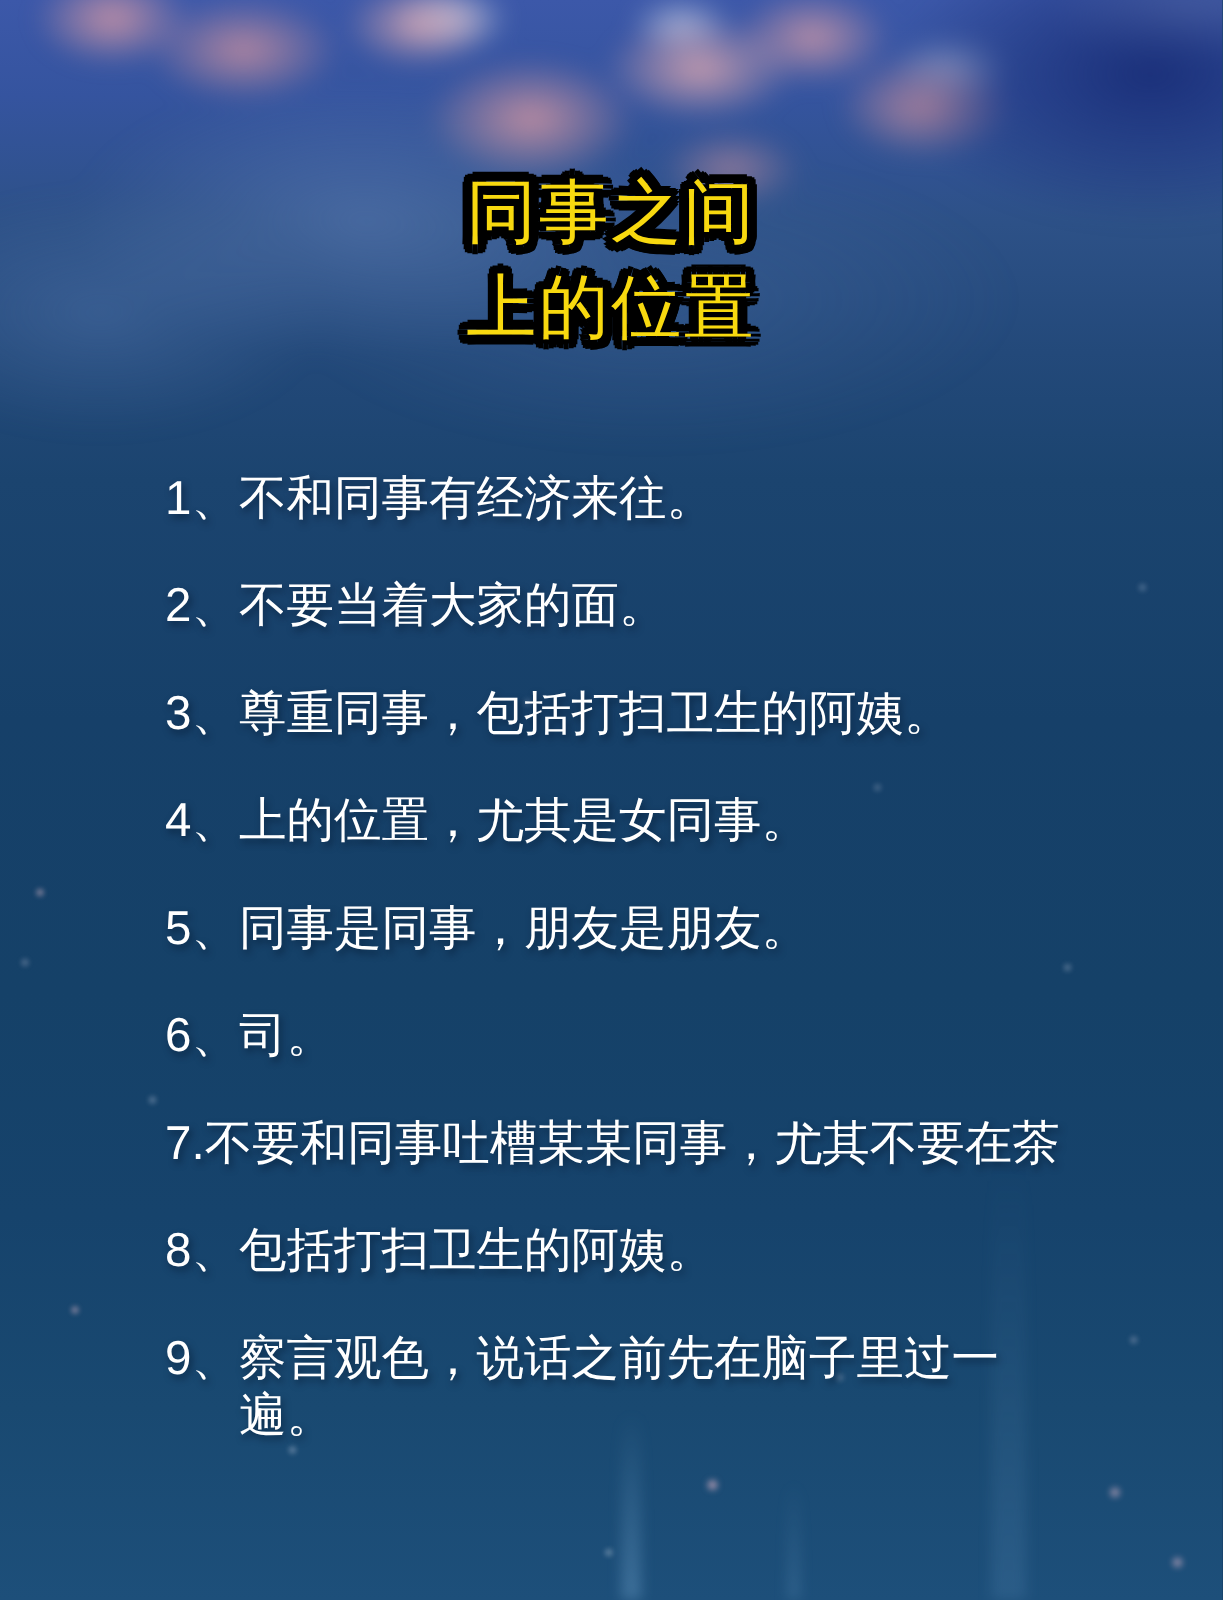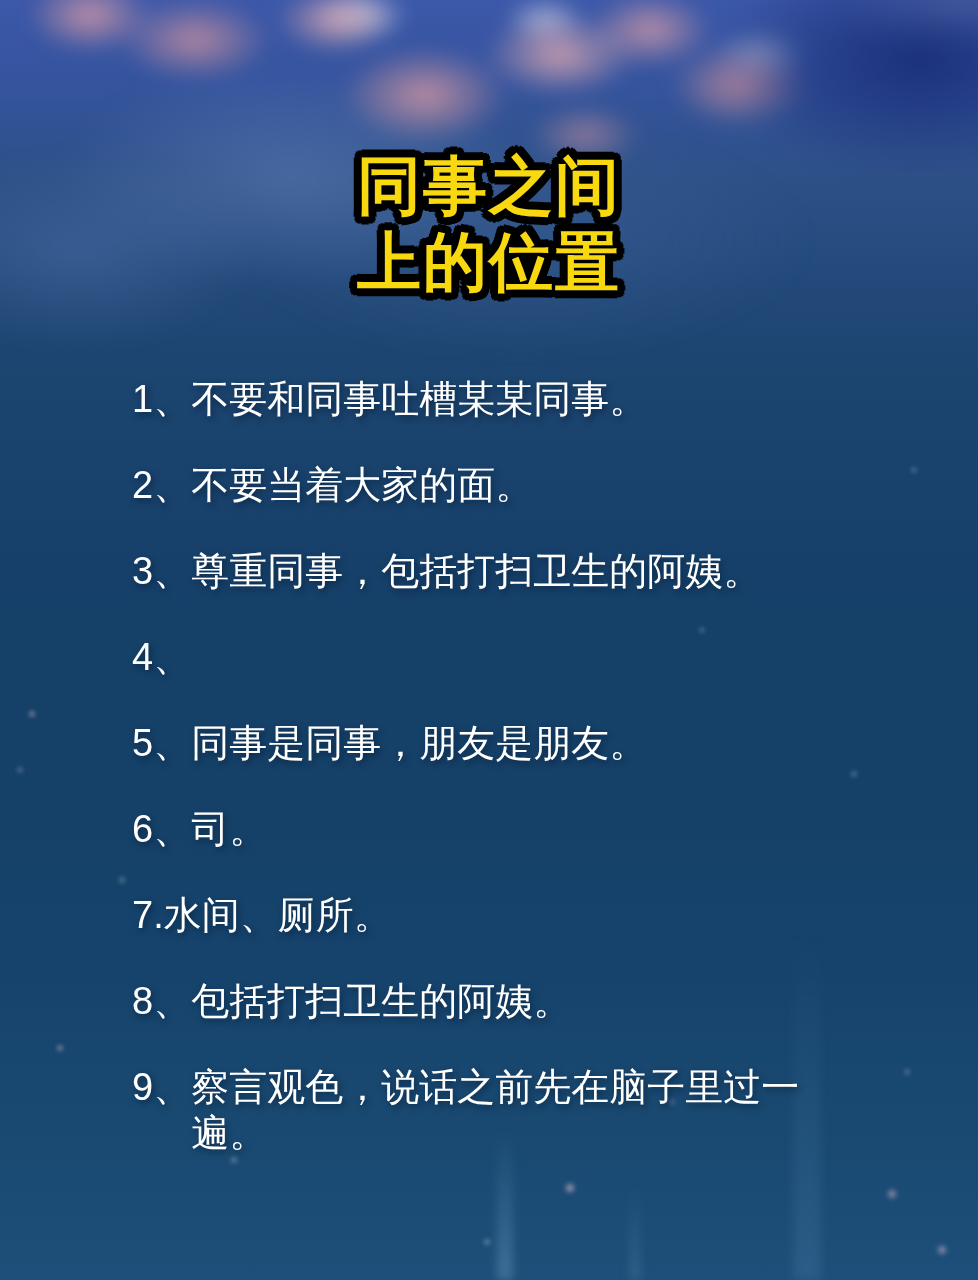--- a/index.html
+++ b/index.html
@@ -68,23 +68,23 @@
   .streak{position:absolute;filter:blur(5px);}
   .streak-1{left:497px;top:1130px;width:16px;height:150px;
     background:linear-gradient(to top, rgba(140,190,230,0.30), rgba(140,190,230,0));}
   .streak-2{left:793px;top:930px;width:28px;height:350px;
     background:linear-gradient(to top, rgba(130,180,225,0.14), rgba(130,180,225,0));}
   .streak-3{left:630px;top:1185px;width:10px;height:95px;
     background:linear-gradient(to top, rgba(140,190,230,0.18), rgba(140,190,230,0));}
 
   
   .title{
-    position:absolute;top:148px;left:0;right:0;
+    position:absolute;top:132px;left:0;right:0;
     text-align:center;line-height:76px;
-    font-size:64px;font-weight:700;letter-spacing:2px;
+    font-size:56px;font-weight:400;letter-spacing:2px;
     color:var(--title-yellow,#f8d90f);
     text-shadow:
       8px 0 0 #000, 7px 4px 0 #000, 4px 7px 0 #000, 0 8px 0 #000,
       -4px 7px 0 #000, -7px 4px 0 #000, -8px 0 0 #000, -7px -4px 0 #000,
       -4px -7px 0 #000, 0 -8px 0 #000, 4px -7px 0 #000, 7px -4px 0 #000,
       6px 6px 0 #000, -6px 6px 0 #000, 6px -6px 0 #000, -6px -6px 0 #000;
   }
 
   
   .list{
@@ -109,62 +109,63 @@
 
   <div class="title">
     <div>同事之间</div>
     <div>上的位置</div>
   </div>
 
   <div class="list" id="rule-list">
   <div class="item">
     <span class="item-marker">1、</span>
     <span class="item-text">
-          <div>不要和同事吐槽某某同事。</div>
+          <div>不和同事有经济来往。</div>
         </span>
   </div>
 
   <div class="item">
     <span class="item-marker">2、</span>
     <span class="item-text">
           <div>不要当着大家的面。</div>
         </span>
   </div>
 
   <div class="item">
     <span class="item-marker">3、</span>
     <span class="item-text">
           <div>尊重同事，包括打扫卫生的阿姨。</div>
         </span>
   </div>
 
   <div class="item">
     <span class="item-marker">4、</span>
     <span class="item-text">
+          <div>上的位置，尤其是女同事。</div>
         </span>
   </div>
 
   <div class="item">
     <span class="item-marker">5、</span>
     <span class="item-text">
           <div>同事是同事，朋友是朋友。</div>
         </span>
   </div>
 
   <div class="item">
     <span class="item-marker">6、</span>
     <span class="item-text">
           <div>司。</div>
         </span>
   </div>
 
   <div class="item">
     <span class="item-marker">7.</span>
     <span class="item-text">
-          <div>水间、厕所。</div>
+          <div>不要和同事吐槽某某同事，尤其不要在茶</div>
         </span>
   </div>
 
   <div class="item">
     <span class="item-marker">8、</span>
     <span class="item-text">
           <div>包括打扫卫生的阿姨。</div>
         </span>
   </div>
 

